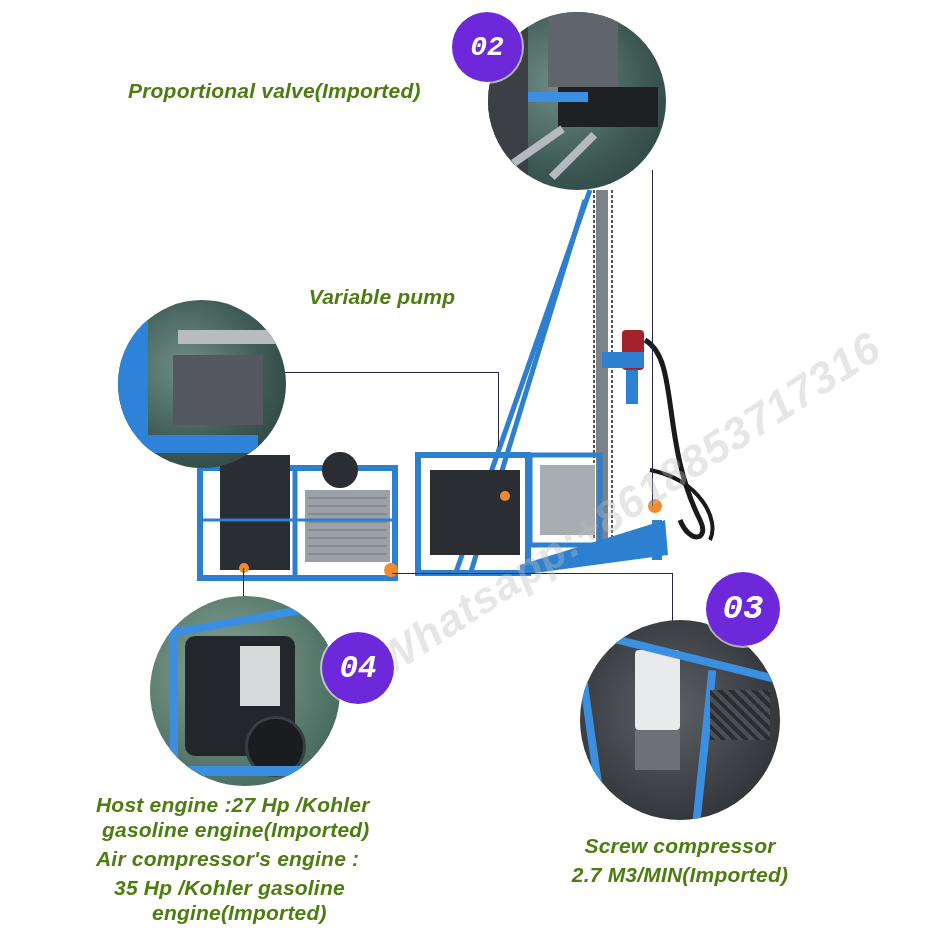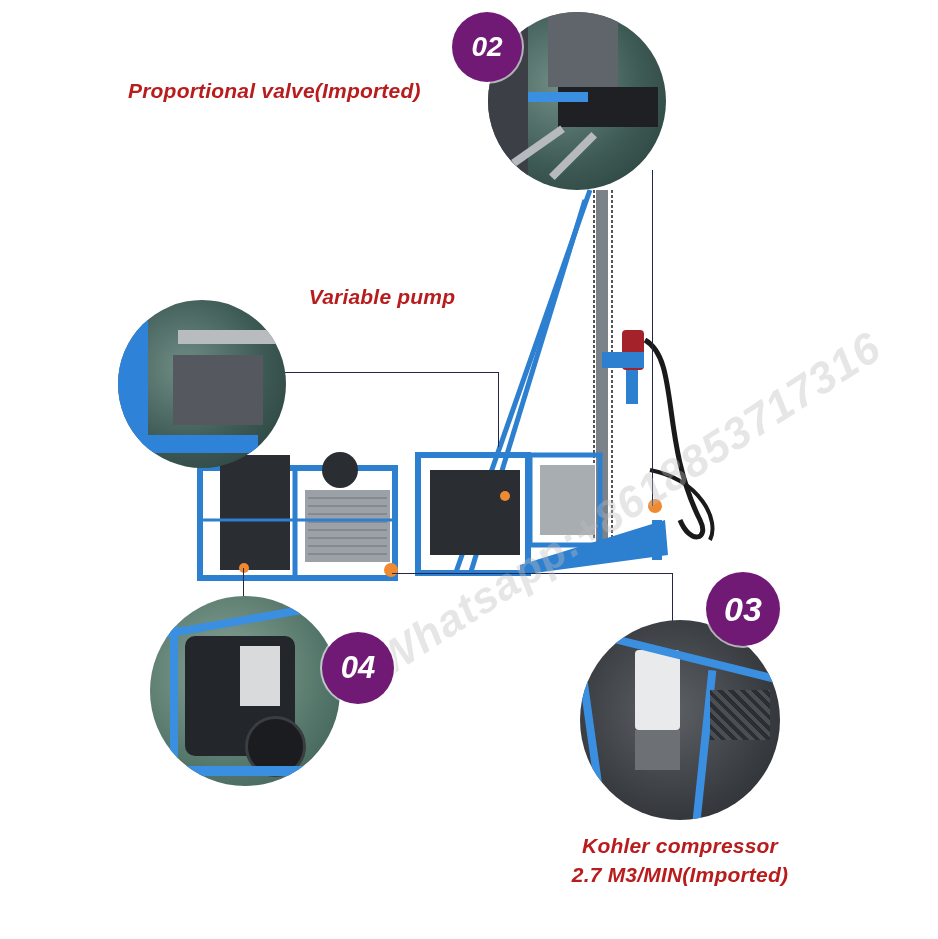--- a/index.html
+++ b/index.html
@@ -4,33 +4,34 @@
   <style>
     html, body { margin: 0; padding: 0; }
     body {
       width: 938px; height: 939px; overflow: hidden;
       background: #ffffff; position: relative;
       font-family: "Liberation Sans", "DejaVu Sans", sans-serif;
     }
     .stage { position: absolute; left: 0; top: 0; width: 938px; height: 939px; }
 
     .caption {
-      position: absolute; color: #b91c1c;
+      position: absolute; color: #4d7c0f;
       font-weight: bold; font-style: italic;
       font-size: 21px; line-height: 25px; letter-spacing: 0.2px;
       white-space: nowrap;
     }
     .caption.center { text-align: center; }
 
     .badge {
       position: absolute; border-radius: 50%;
-      background: #701a75;
+      background: #6d28d9;
       color: #fff; font-weight: bold; font-style: italic;
       display: flex; align-items: center; justify-content: center;
       box-shadow: 0 0 0 2px rgba(255,255,255,0.6);
+      font-family: Liberation Mono, monospace;
     }
 
     .bubble {
       position: absolute; border-radius: 50%; overflow: hidden;
       background: radial-gradient(circle at 40% 40%, #6f8d85 0%, #3e5a55 55%, #253b38 100%);
     }
 
     .line { position: absolute; background: #26264a; }
 
     .watermark {
@@ -130,30 +131,37 @@
     <div style="position:absolute; left:35px; top:40px; width:110px; height:120px; background:#23262a; border-radius:10px;"></div>
     <div style="position:absolute; left:90px; top:50px; width:40px; height:60px; background:#d8dadc;"></div>
     <div style="position:absolute; left:95px; top:120px; width:55px; height:55px; border-radius:50%; background:#1a1c1f; border:3px solid #3a3d41;"></div>
     <div style="position:absolute; left:10px; top:20px; width:170px; height:8px; background:#3b8fe0; transform:rotate(-10deg);"></div>
     <div style="position:absolute; left:20px; top:30px; width:8px; height:150px; background:#3b8fe0;"></div>
     <div style="position:absolute; left:10px; top:170px; width:170px; height:10px; background:#3b8fe0;"></div>
   </div>
   <div class="badge" style="left:322px; top:632px; width:72px; height:72px; font-size:31px;">
     <span>04</span>
   </div>
+  <div class="caption" style="left:96px; top:792px; width:340px;">
+    <div style="padding-left:0px;">Host engine :27 Hp /Kohler</div>
+    <div style="padding-left:6px;">gasoline engine(Imported)</div>
+    <div style="padding-left:0px; margin-top:4px;">Air compressor's engine :</div>
+    <div style="padding-left:18px; margin-top:4px;">35 Hp /Kohler gasoline</div>
+    <div style="padding-left:56px;">engine(Imported)</div>
+  </div>
 
   <div class="bubble" style="left:580px; top:620px; width:200px; height:200px; background: radial-gradient(circle at 45% 45%, #5d6166 0%, #3a3d42 60%, #24272b 100%);">
     <div style="position:absolute; left:55px; top:30px; width:45px; height:80px; background:#e9eaeb; border-radius:4px;"></div>
     <div style="position:absolute; left:55px; top:110px; width:45px; height:40px; background:#6d7176;"></div>
     <div style="position:absolute; left:20px; top:35px; width:190px; height:8px; background:#3b8fe0; transform:rotate(14deg);"></div>
     <div style="position:absolute; left:120px; top:50px; width:8px; height:160px; background:#3b8fe0; transform:rotate(6deg);"></div>
     <div style="position:absolute; left:10px; top:60px; width:8px; height:150px; background:#3b8fe0; transform:rotate(-8deg);"></div>
     <div style="position:absolute; left:130px; top:70px; width:60px; height:50px; background:repeating-linear-gradient(45deg,#2b2e32 0 4px,#4b4f54 4px 8px);"></div>
   </div>
   <div class="badge" style="left:706px; top:572px; width:74px; height:74px; font-size:34px;">
     <span>03</span>
   </div>
   <div class="caption center" style="left:540px; top:833px; width:280px;">
-    <div>Kohler compressor</div>
+    <div>Screw compressor</div>
     <div style="margin-top:4px;">2.7 M3/MIN(Imported)</div>
   </div>
 
 </div>
 
 </body></html>

